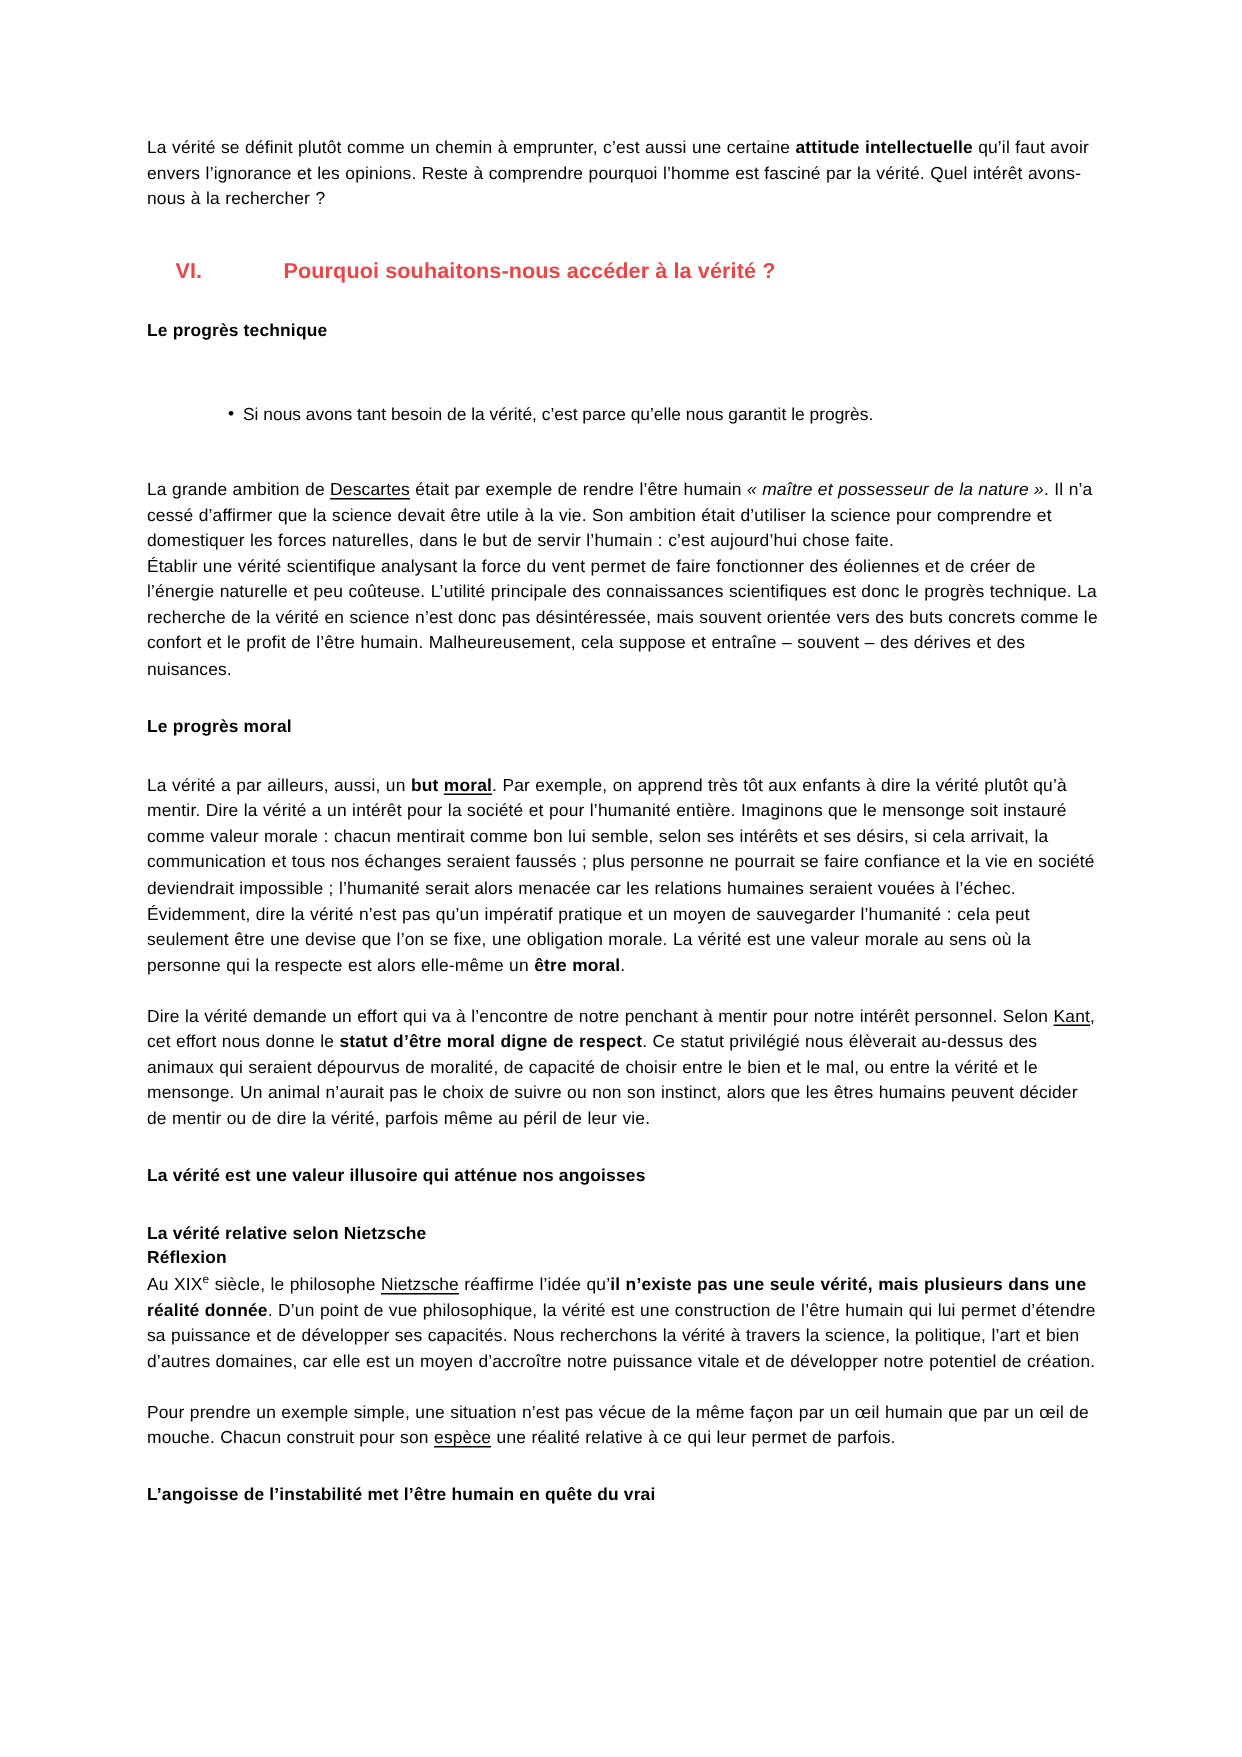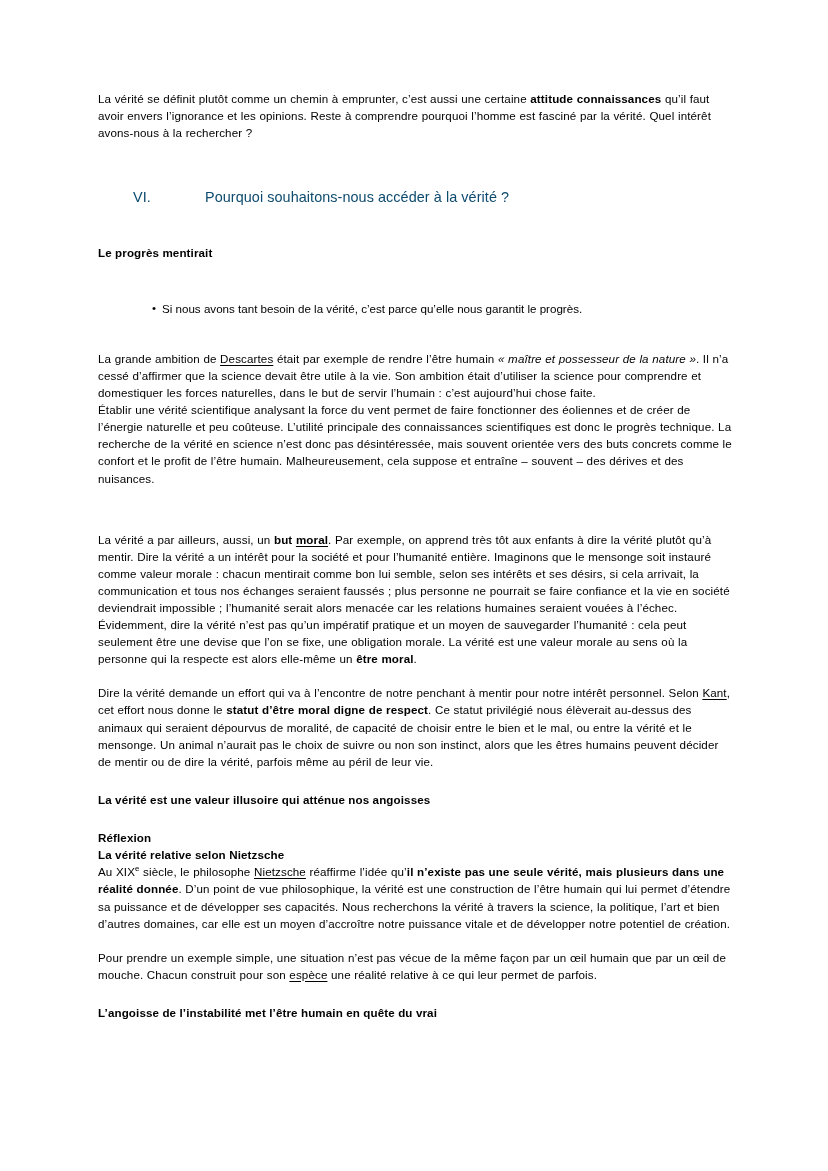--- a/index.html
+++ b/index.html
@@ -36,25 +36,25 @@
     line-height: 17.1px;
     text-align: left;
     letter-spacing: 0.01em;
     word-spacing: 0.02em;
   }
   .gap-md { height: 17px; }
   .gap-lg { height: 22px; }
   .gap-xl { height: 30px; }
 
   h2.roman-heading {
-    margin: 16px;
+    margin: 0;
     font-size: 14.4px;
     line-height: 20px;
-    font-weight: normal;
-    color: #0c4a6e;
+    font-weight: bold;
+    color: #ef4444;
     padding-left: 19px;
     letter-spacing: 0.005em;
   }
   h2.roman-heading .numeral {
     display: inline-block;
     width: 72px;
   }
   h3.sub-heading {
     margin: 0;
     font-size: 11.6px;
@@ -92,62 +92,63 @@
   i, em { }
   u { text-decoration: underline; text-underline-offset: 1.5px; }
   sup { font-size: 0.68em; vertical-align: super; line-height: 0; }
 </style>
 </head>
 <body>
 
 <div class="page">
   <div class="content">
 
-    <p class="body-text"><span>La vérité se définit plutôt comme un chemin à emprunter, c’est aussi une certaine </span><b>attitude connaissances</b><span> qu’il faut avoir envers l’ignorance et les opinions. Reste à comprendre pourquoi l’homme est fasciné par la vérité. Quel intérêt avons-nous à la rechercher ?</span></p>
+    <p class="body-text"><span>La vérité se définit plutôt comme un chemin à emprunter, c’est aussi une certaine </span><b>attitude intellectuelle</b><span> qu’il faut avoir envers l’ignorance et les opinions. Reste à comprendre pourquoi l’homme est fasciné par la vérité. Quel intérêt avons-nous à la rechercher ?</span></p>
 
     <div class="gap-xl"></div>
 
     <h2 class="roman-heading"><span class="numeral">VI.</span><span>Pourquoi souhaitons-nous accéder à la vérité ?</span></h2>
 
 
     <div class="gap-lg"></div>
 
-    <h4 class="minor-heading">Le progrès mentirait</h4>
+    <h4 class="minor-heading">Le progrès technique</h4>
 
     <div class="gap-lg"></div>
 
     <ul class="bullet-list">
       <li>Si nous avons tant besoin de la vérité, c’est parce qu’elle nous garantit le progrès.</li>
     </ul>
 
     <div class="gap-md"></div>
 
     <p class="body-text"><span>La grande ambition de </span><u>Descartes</u><span> était par exemple de rendre l’être humain </span><i>« maître et possesseur de la nature »</i><span>. Il n’a cessé d’affirmer que la science devait être utile à la vie. Son ambition était d’utiliser la science pour comprendre et domestiquer les forces naturelles, dans le but de servir l’humain : c’est aujourd’hui chose faite.</span></p>
 
     <p class="body-text">Établir une vérité scientifique analysant la force du vent permet de faire fonctionner des éoliennes et de créer de l’énergie naturelle et peu coûteuse. L’utilité principale des connaissances scientifiques est donc le progrès technique. La recherche de la vérité en science n’est donc pas désintéressée, mais souvent orientée vers des buts concrets comme le confort et le profit de l’être humain. Malheureusement, cela suppose et entraîne – souvent – des dérives et des nuisances.</p>
 
     <div class="gap-lg"></div>
 
+    <h4 class="minor-heading">Le progrès moral</h4>
 
     <div class="gap-lg"></div>
 
     <p class="body-text"><span>La vérité a par ailleurs, aussi, un </span><b>but </b><b><u>moral</u></b><span>. Par exemple, on apprend très tôt aux enfants à dire la vérité plutôt qu’à mentir. Dire la vérité a un intérêt pour la société et pour l’humanité entière. Imaginons que le mensonge soit instauré comme valeur morale : chacun mentirait comme bon lui semble, selon ses intérêts et ses désirs, si cela arrivait, la communication et tous nos échanges seraient faussés ; plus personne ne pourrait se faire confiance et la vie en société deviendrait impossible ; l’humanité serait alors menacée car les relations humaines seraient vouées à l’échec. Évidemment, dire la vérité n’est pas qu’un impératif pratique et un moyen de sauvegarder l’humanité : cela peut seulement être une devise que l’on se fixe, une obligation morale. La vérité est une valeur morale au sens où la personne qui la respecte est alors elle-même un </span><b>être moral</b><span>.</span></p>
 
     <div class="gap-md"></div>
 
     <p class="body-text"><span>Dire la vérité demande un effort qui va à l’encontre de notre penchant à mentir pour notre intérêt personnel. Selon </span><u>Kant</u><span>, cet effort nous donne le </span><b>statut d’être moral digne de respect</b><span>. Ce statut privilégié nous élèverait au-dessus des animaux qui seraient dépourvus de moralité, de capacité de choisir entre le bien et le mal, ou entre la vérité et le mensonge. Un animal n’aurait pas le choix de suivre ou non son instinct, alors que les êtres humains peuvent décider de mentir ou de dire la vérité, parfois même au péril de leur vie.</span></p>
 
     <div class="gap-lg"></div>
 
     <h3 class="sub-heading">La vérité est une valeur illusoire qui atténue nos angoisses</h3>
 
     <div class="gap-lg"></div>
 
+    <h4 class="minor-heading">La vérité relative selon Nietzsche</h4>
     <h4 class="minor-heading">Réflexion</h4>
-    <h4 class="minor-heading">La vérité relative selon Nietzsche</h4>
 
     <p class="body-text"><span>Au XIX</span><sup>e</sup><span> siècle, le philosophe </span><u>Nietzsche</u><span> réaffirme l’idée qu’</span><b>il n’existe pas une seule vérité, mais plusieurs dans une réalité donnée</b><span>. D’un point de vue philosophique, la vérité est une construction de l’être humain qui lui permet d’étendre sa puissance et de développer ses capacités. Nous recherchons la vérité à travers la science, la politique, l’art et bien d’autres domaines, car elle est un moyen d’accroître notre puissance vitale et de développer notre potentiel de création.</span></p>
 
     <div class="gap-md"></div>
 
     <p class="body-text"><span>Pour prendre un exemple simple, une situation n’est pas vécue de la même façon par un œil humain que par un œil de mouche. Chacun construit pour son </span><u>espèce</u><span> une réalité relative à ce qui leur permet de parfois.</span></p>
 
     <div class="gap-lg"></div>
 
     <h3 class="sub-heading">L’angoisse de l’instabilité met l’être humain en quête du vrai</h3>

